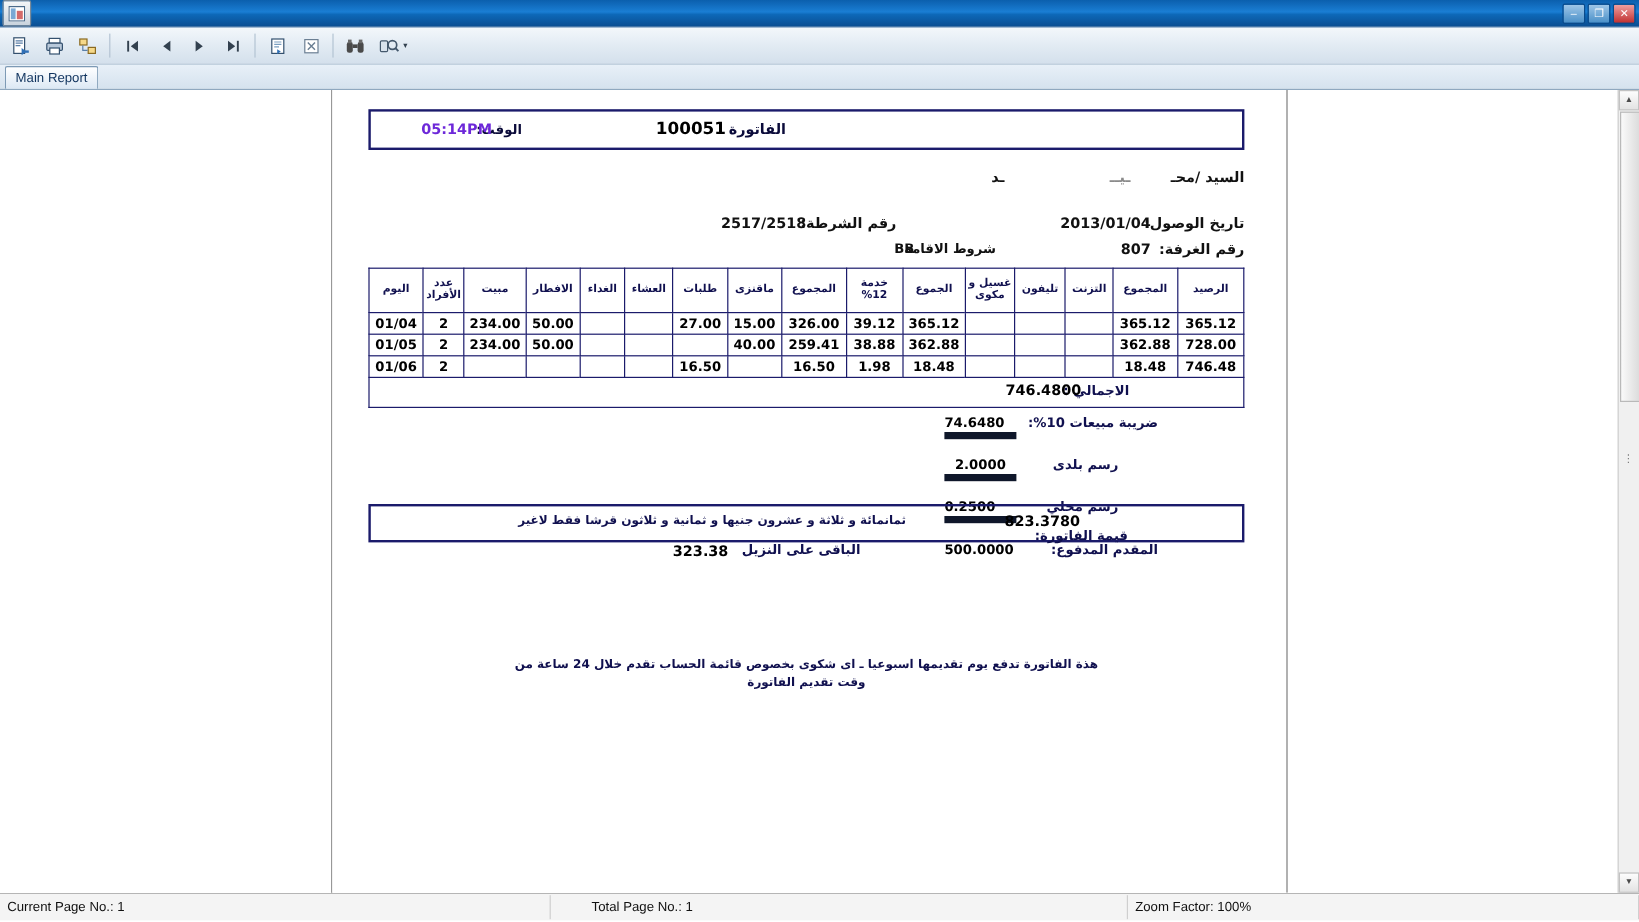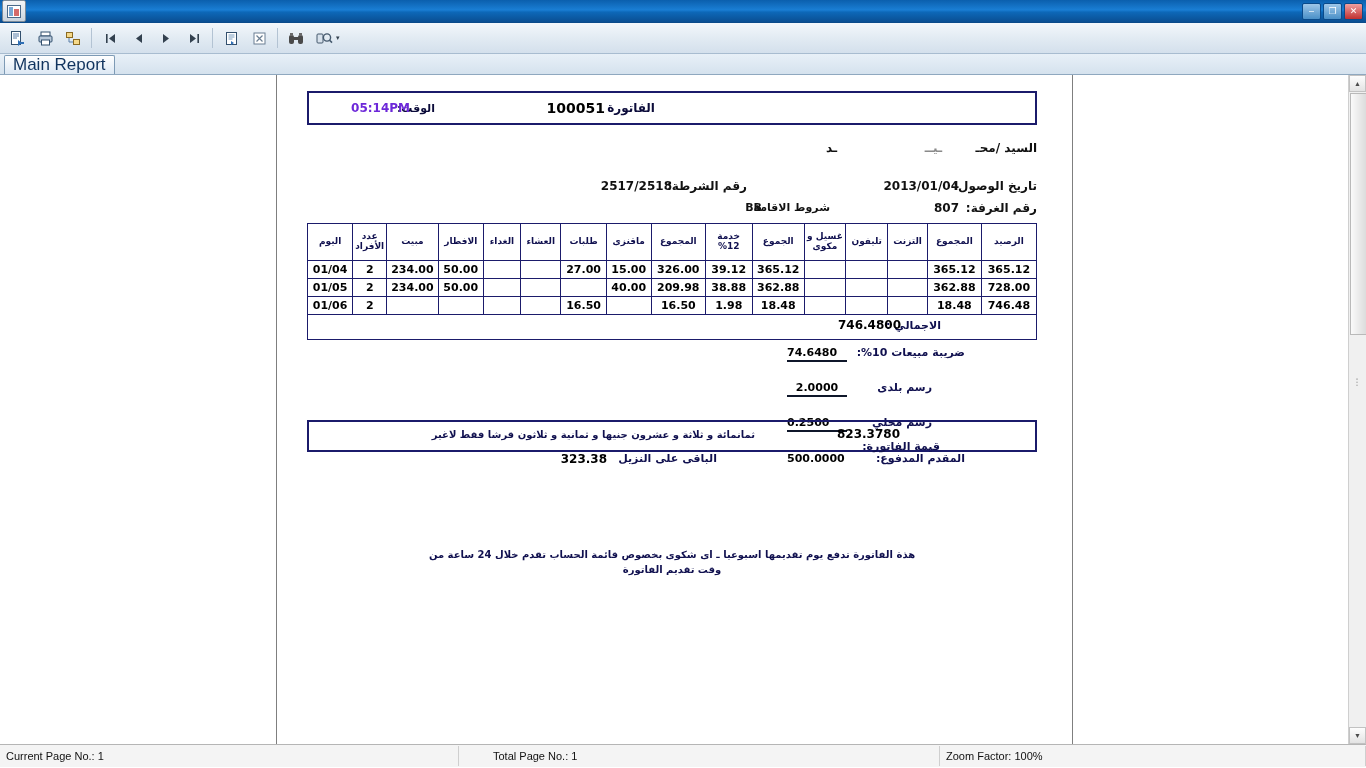--- a/index.html
+++ b/index.html
@@ -106,21 +106,21 @@
     background: linear-gradient(to bottom, #e8f0f8, #d5e2ee);
     border-bottom: 1px solid #8fa8bf;
     display: flex;
     align-items: flex-end;
     padding-left: 4px;
   }
   .tab {
     height: 18px;
     line-height: 18px;
     padding: 0 8px;
-    font-size: 17px;
+    font-size: 11px;
     color: #10335e;
     background: linear-gradient(to bottom, #ffffff, #dce8f4);
     border: 1px solid #7d9ab5;
     border-bottom: none;
     border-radius: 2px 2px 0 0;
   }
 
   
   .workspace {
     position: relative;
@@ -308,21 +308,21 @@
     font-weight: bold;
   }
   .taxrow .lbl {
     position: absolute;
     color: #10104f;
   }
   .taxrow .val {
     position: absolute;
     color: #000;
     direction: ltr;
-    border-bottom: 2px solid #0f172a;
+    border-bottom: 6px solid #0f172a;
     padding-bottom: 1px;
   }
 
   .finalbox {
     border: 2px solid #1b1b6b;
     height: 28px;
     position: relative;
     margin-top: 4px;
   }
   .finalbox .lbl {
@@ -576,21 +576,21 @@
               <td>01/04</td>
             </tr>
             <tr>
               <td>728.00</td>
               <td>362.88</td>
               <td></td>
               <td></td>
               <td></td>
               <td>362.88</td>
               <td>38.88</td>
-              <td>209.98</td>
+              <td>259.41</td>
               <td>40.00</td>
               <td></td>
               <td></td>
               <td></td>
               <td>50.00</td>
               <td>234.00</td>
               <td>2</td>
               <td>01/05</td>
             </tr>
             <tr>

